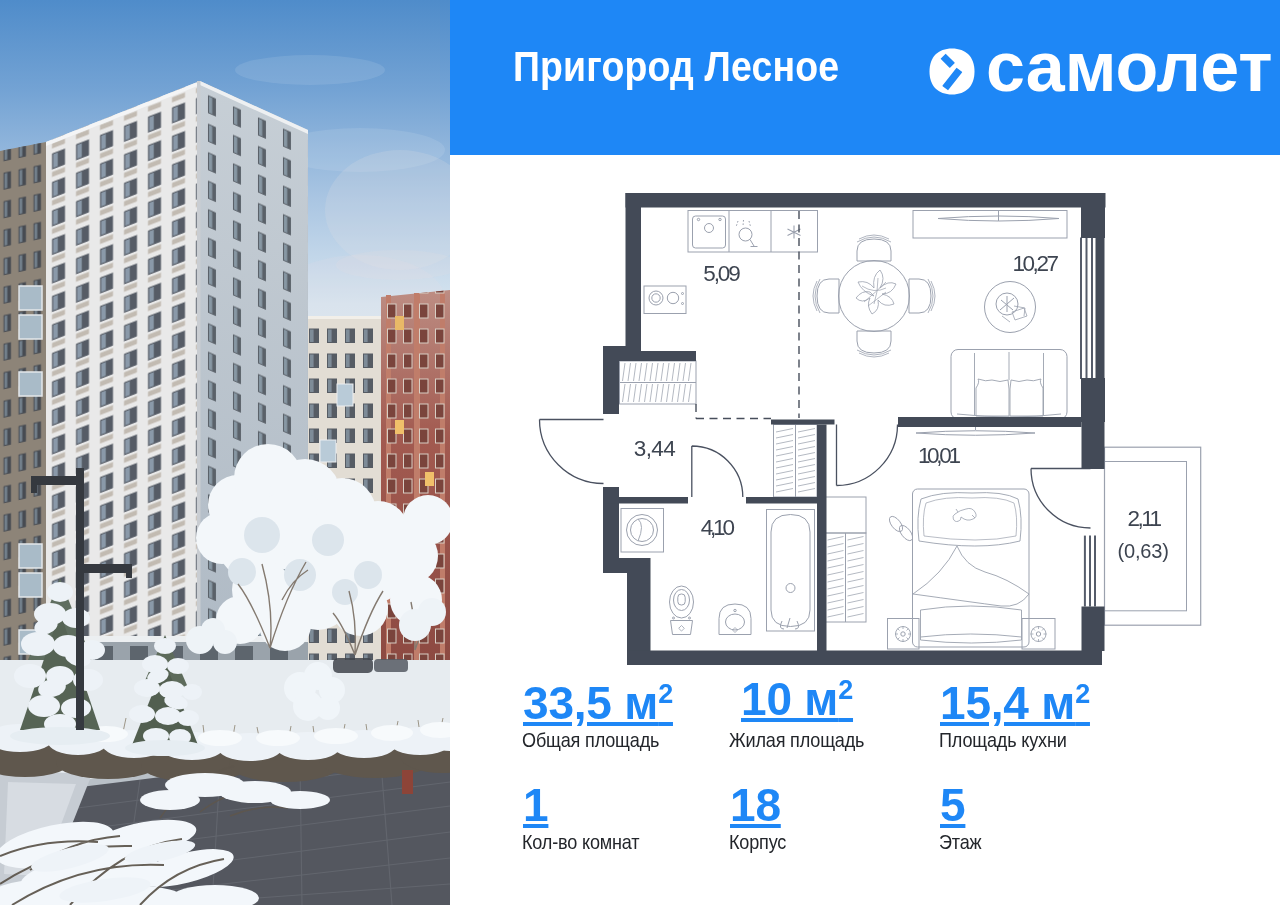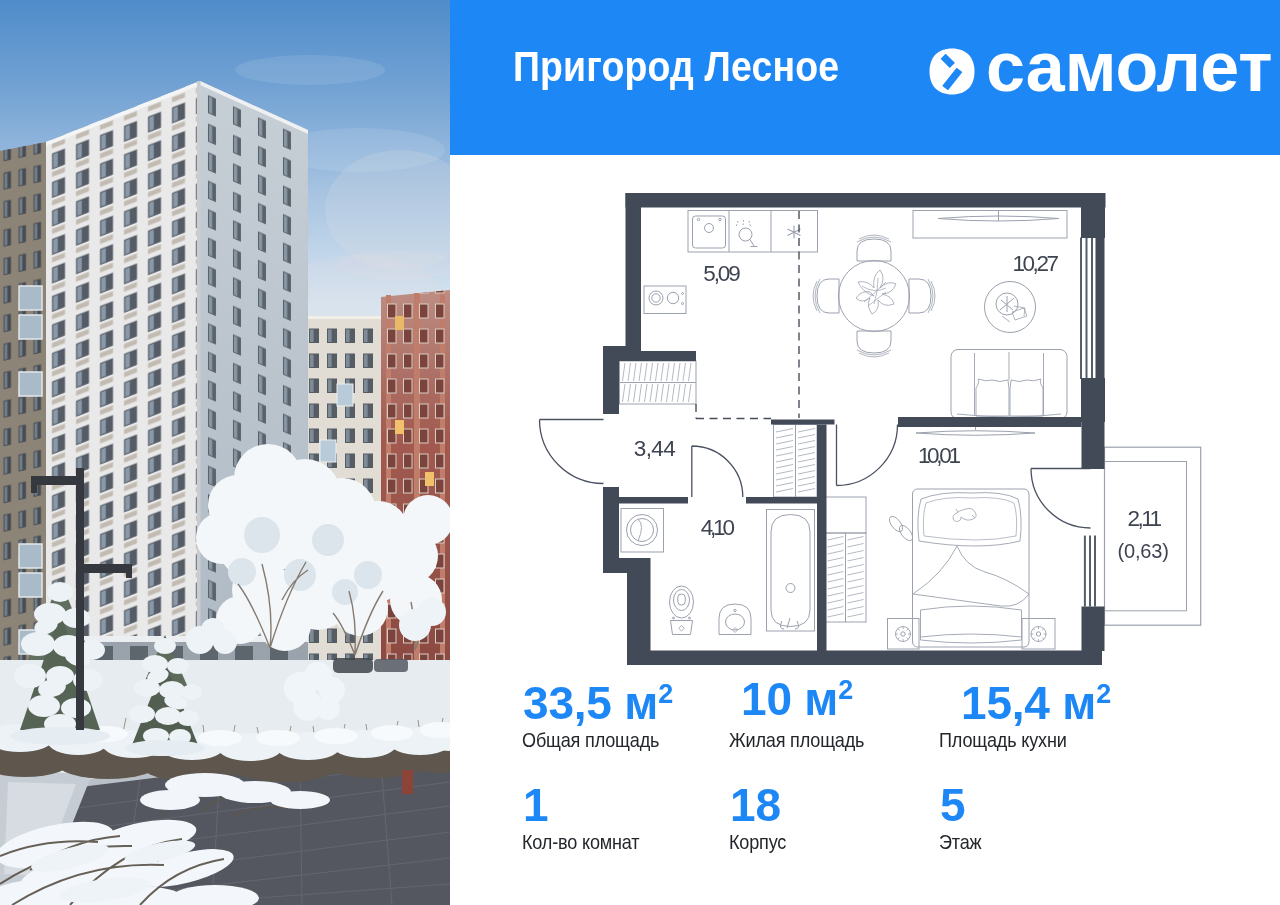--- a/index.html
+++ b/index.html
@@ -3,21 +3,21 @@
 <meta charset="utf-8">
 <style>
   html,body{margin:0;padding:0;}
   body{width:1280px;height:905px;position:relative;background:#ffffff;overflow:hidden;
        font-family:"Liberation Sans", sans-serif;}
   .abs{position:absolute;}
   #header{left:450px;top:0;width:830px;height:155px;background:#1e87f6;}
   #title{left:513px;top:45px;font-size:43px;font-weight:bold;color:#ffffff;line-height:43px;letter-spacing:0.2px;transform:scaleX(0.87);transform-origin:0 0;}
   #logo{left:929px;top:48px;}
   #logotext{left:986px;top:40px;font-size:70px;font-weight:bold;color:#ffffff;line-height:54px;letter-spacing:0px;}
-  .big{font-size:46px;font-weight:bold;color:#1e87f6;line-height:46px;letter-spacing:-0.2px;}
+  .big{font-size:46px;font-weight:bold;color:#1e87f6;line-height:46px;letter-spacing:-0.2px;text-decoration:underline;}
   .big .sq{font-size:27px;line-height:0;vertical-align:baseline;position:relative;top:-16px;}
   .lbl{font-size:21px;color:#23262b;line-height:21px;letter-spacing:-0.2px;transform:scaleX(0.86);transform-origin:0 0;}
 </style>
 </head>
 <body>
 
 <div class="abs" id="photo" style="left:0;top:0;width:450px;height:905px;">
 <svg width="450" height="905" viewBox="0 0 450 905">
 <defs>
   <linearGradient id="redg" x1="0" y1="0" x2="0" y2="1">
@@ -328,21 +328,21 @@
   </g>
 </svg>
 </div>
 
 <div class="abs" id="logotext">самолет</div>
 
 <div class="abs big" style="left:523px;top:680px;">33,5 м<span class="sq">2</span></div>
 <div class="abs lbl" style="left:522px;top:729px;">Общая площадь</div>
 <div class="abs big" style="left:730px;top:676px;margin-left:11px;">10 м<span class="sq">2</span></div>
 <div class="abs lbl" style="left:729px;top:729px;">Жилая площадь</div>
-<div class="abs big" style="left:940px;top:680px;margin-left:21px;">15,4 м<span class="sq">2</span></div>
+<div class="abs big" style="left:940px;top:680px;">15,4 м<span class="sq">2</span></div>
 <div class="abs lbl" style="left:939px;top:729px;">Площадь кухни</div>
 <div class="abs big" style="left:523px;top:782px;">1</div>
 <div class="abs lbl" style="left:522px;top:831px;">Кол-во комнат</div>
 <div class="abs big" style="left:730px;top:782px;text-align:right;">18</div>
 <div class="abs lbl" style="left:729px;top:831px;">Корпус</div>
 <div class="abs big" style="left:940px;top:782px;">5</div>
 <div class="abs lbl" style="left:939px;top:831px;">Этаж</div>
 
 <div class="abs" id="plan" style="left:0;top:0;width:1160px;height:905px;">
 <svg width="1280" height="905" viewBox="0 0 1280 905" fill="none">

